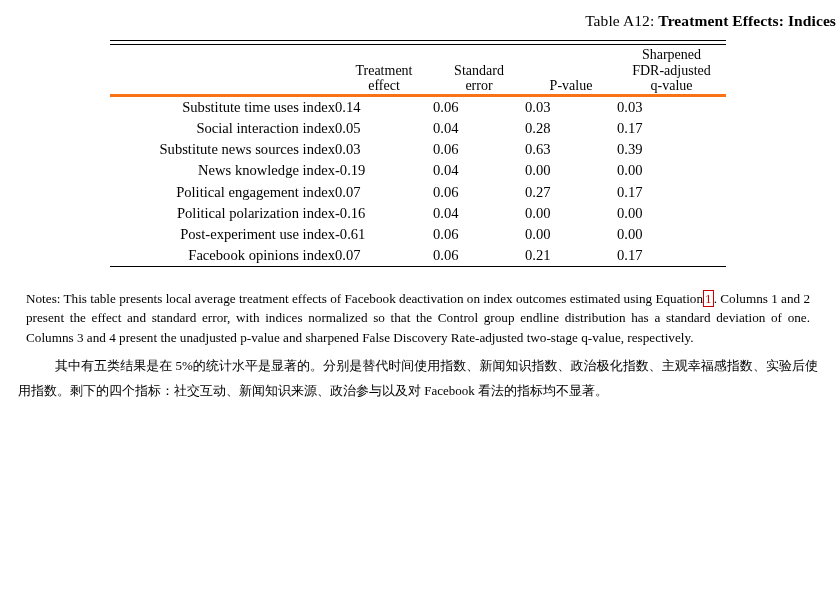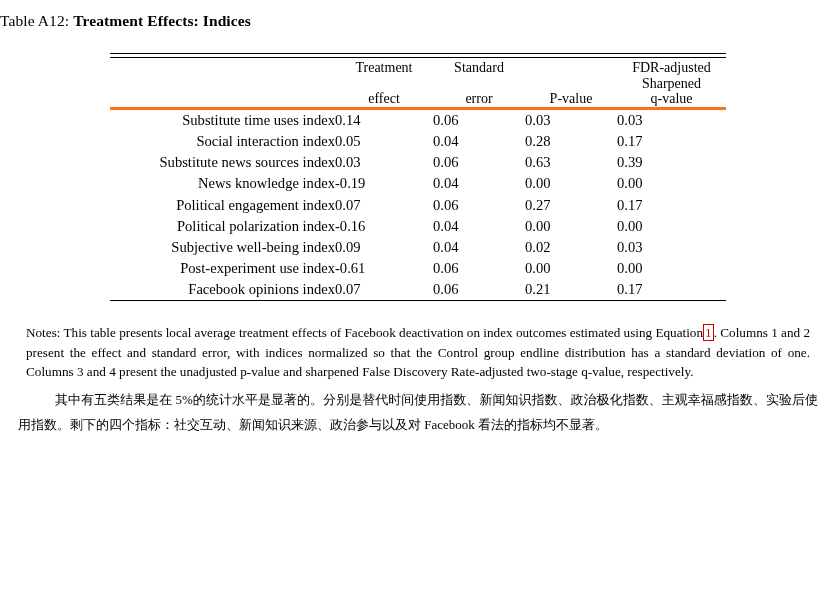--- a/index.html
+++ b/index.html
@@ -17,24 +17,24 @@
   }
   .page {
     width: 836px;
     height: 591px;
     position: relative;
     box-sizing: border-box;
   }
 
   
   .caption {
-    text-align: left;
+    text-align: right;
     font-size: 15.5px;
     margin-top: 12px;
-    margin-bottom: 23px;
+    margin-bottom: 10px;
     letter-spacing: 0.1px;
   }
   .caption .cap-label {
     font-weight: normal;
   }
   .caption .cap-title {
     font-weight: bold;
   }
 
   
@@ -141,31 +141,31 @@
       <tbody>
         <tr class="rule-double-top">
           <td class="rule-top" colspan="5"></td>
         </tr>
         <tr>
           <td class="rule-top" colspan="5" style="height:2px"></td>
         </tr>
 
         <tr>
           <td></td>
+          <td class="hdr-cell"></td>
+          <td class="hdr-cell"></td>
+          <td class="hdr-cell"></td>
+          <td class="hdr-cell">Sharpened</td>
+        </tr>
+        <tr>
+          <td></td>
           <td class="hdr-cell">Treatment</td>
           <td class="hdr-cell">Standard</td>
           <td class="hdr-cell"></td>
           <td class="hdr-cell">FDR-adjusted</td>
-        </tr>
-        <tr>
-          <td></td>
-          <td class="hdr-cell"></td>
-          <td class="hdr-cell"></td>
-          <td class="hdr-cell"></td>
-          <td class="hdr-cell">Sharpened</td>
         </tr>
         <tr>
           <td class="hline"></td>
           <td class="hdr-cell hline">effect</td>
           <td class="hdr-cell hline">error</td>
           <td class="hdr-cell hline">P-value</td>
           <td class="hdr-cell hline">q-value</td>
         </tr>
 
         <tr>
@@ -204,27 +204,20 @@
           <td class="num">0.17</td>
         </tr>
         <tr>
           <td class="row-label">Political polarization index</td>
           <td class="num">-0.16</td>
           <td class="num">0.04</td>
           <td class="num">0.00</td>
           <td class="num">0.00</td>
         </tr>
         <tr>
-          <td class="row-label">Subjective well-being index</td>
-          <td class="num">0.09</td>
-          <td class="num">0.04</td>
-          <td class="num">0.02</td>
-          <td class="num">0.03</td>
-        </tr>
-        <tr>
           <td class="row-label">Post-experiment use index</td>
           <td class="num">-0.61</td>
           <td class="num">0.06</td>
           <td class="num">0.00</td>
           <td class="num">0.00</td>
         </tr>
         <tr>
           <td class="row-label thick">Facebook opinions index</td>
           <td class="num thick">0.07</td>
           <td class="num thick">0.06</td>

